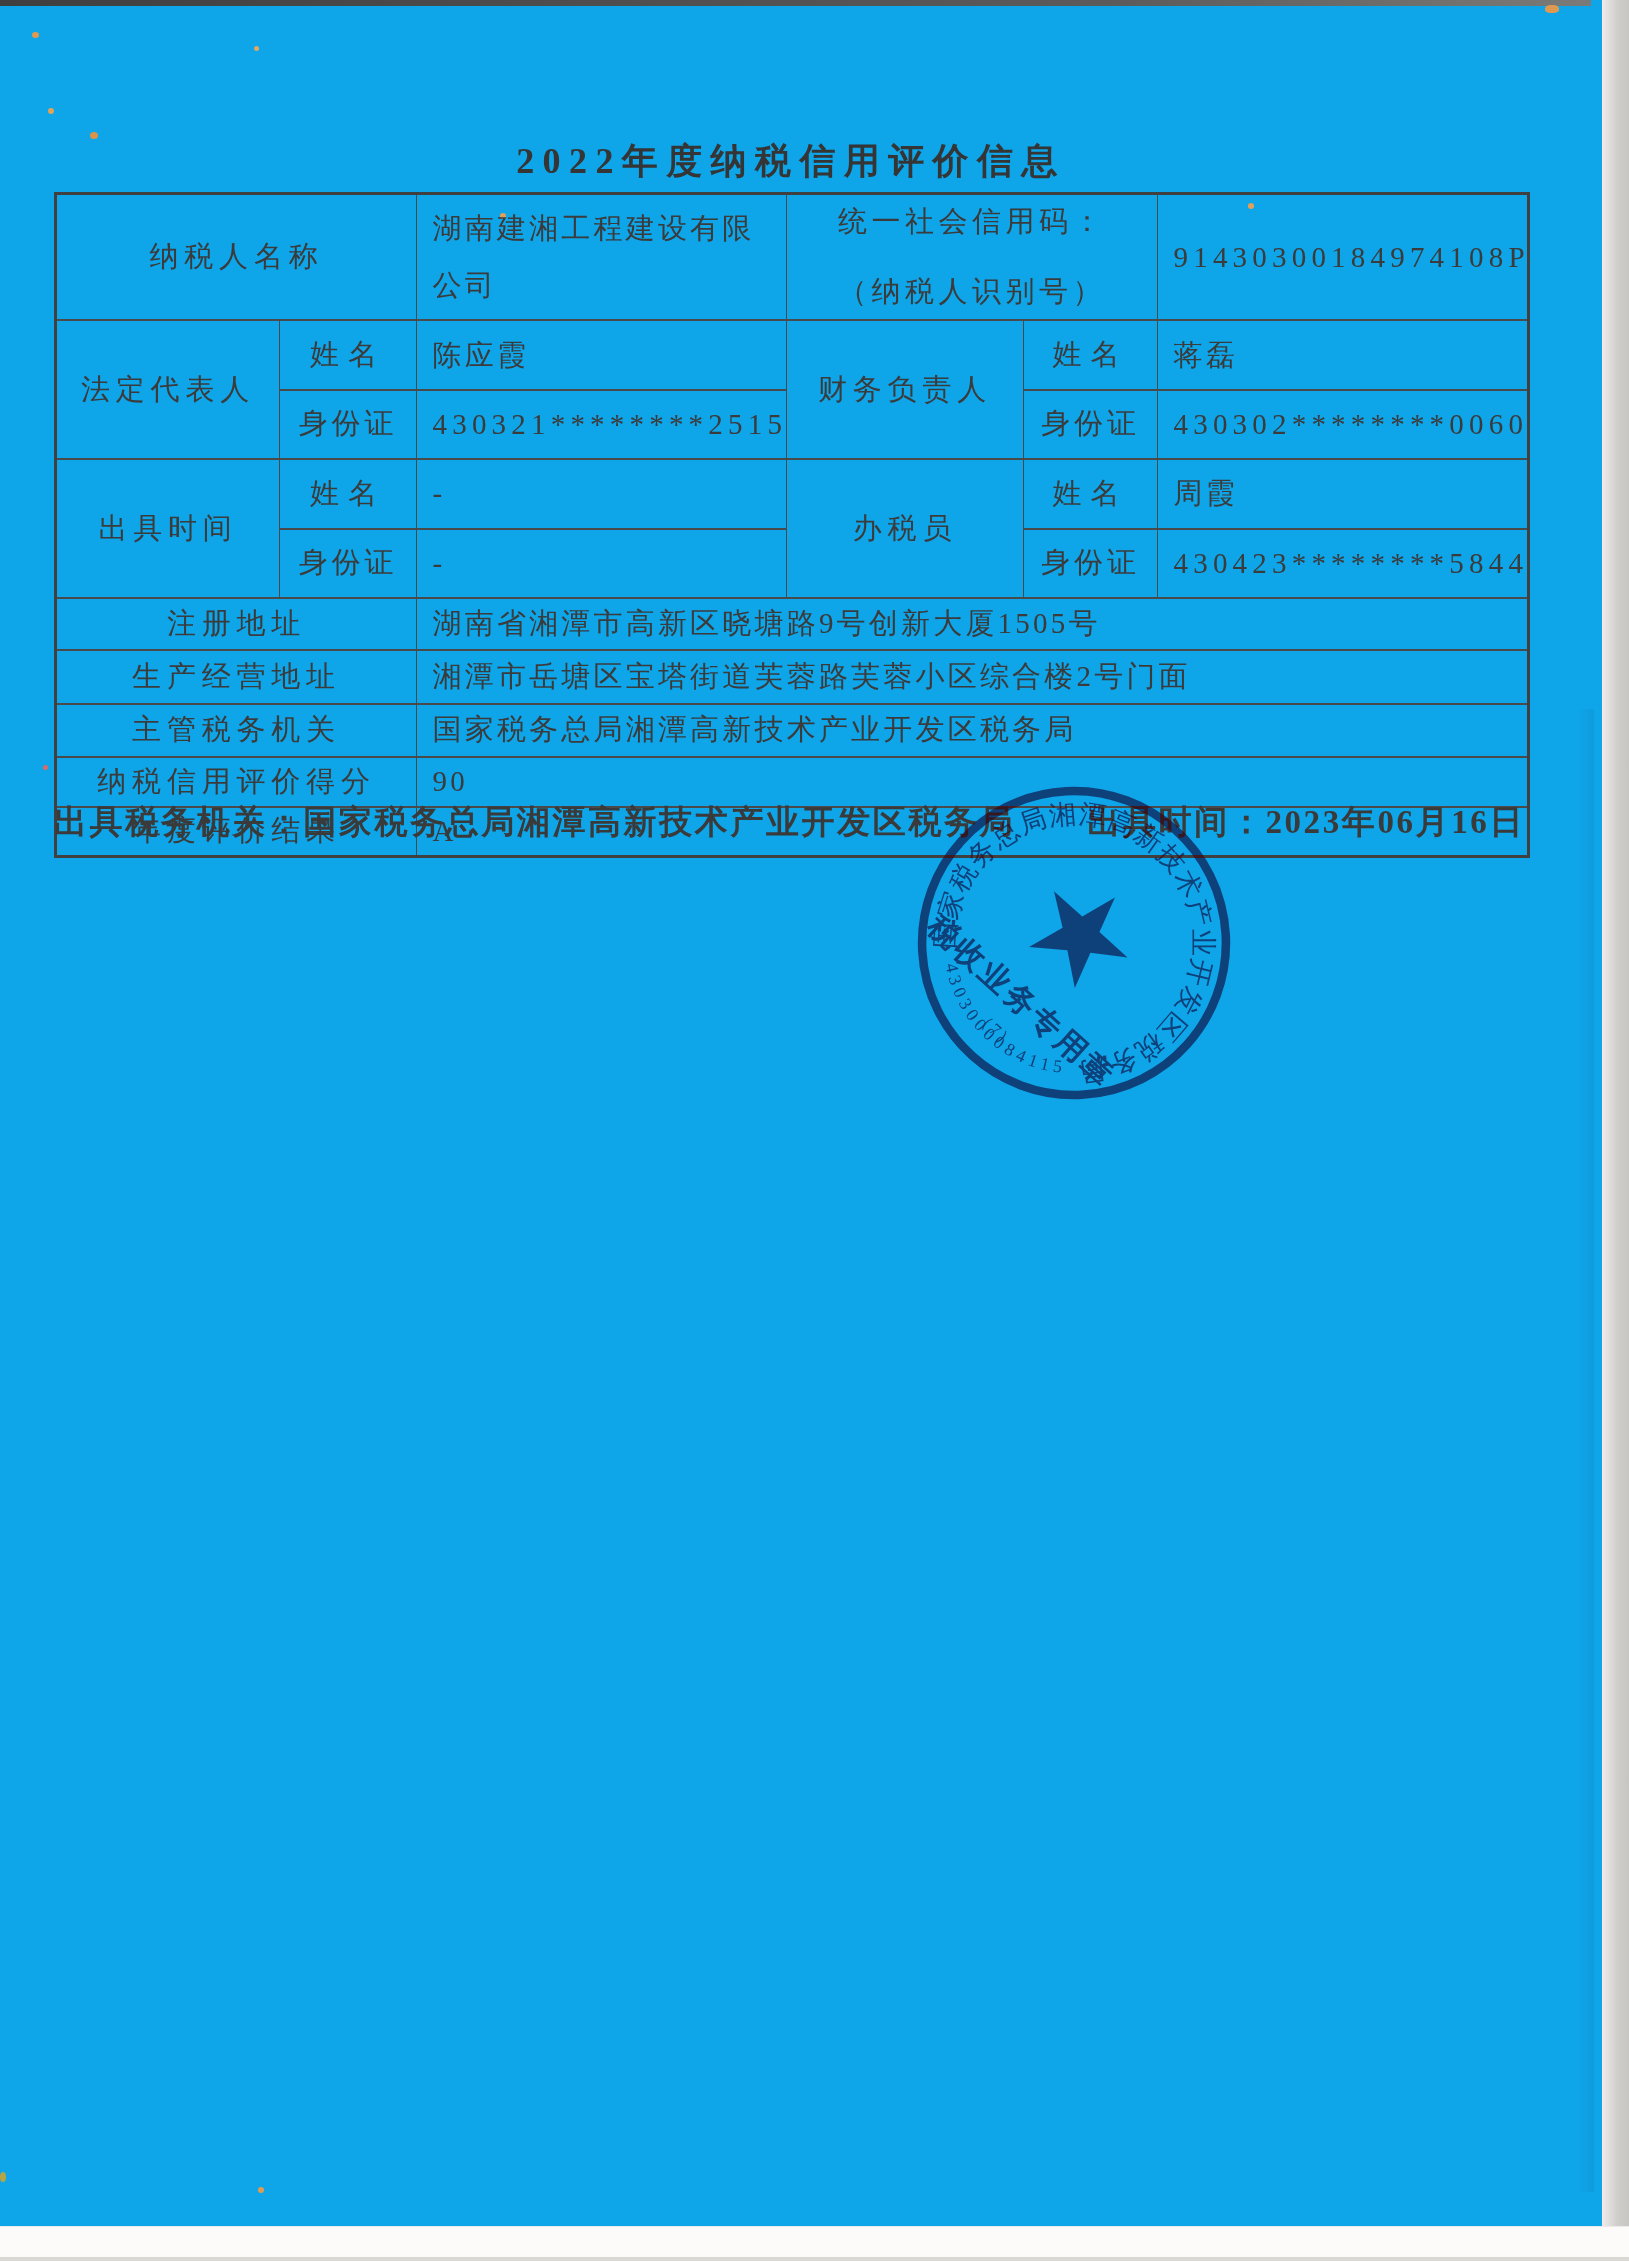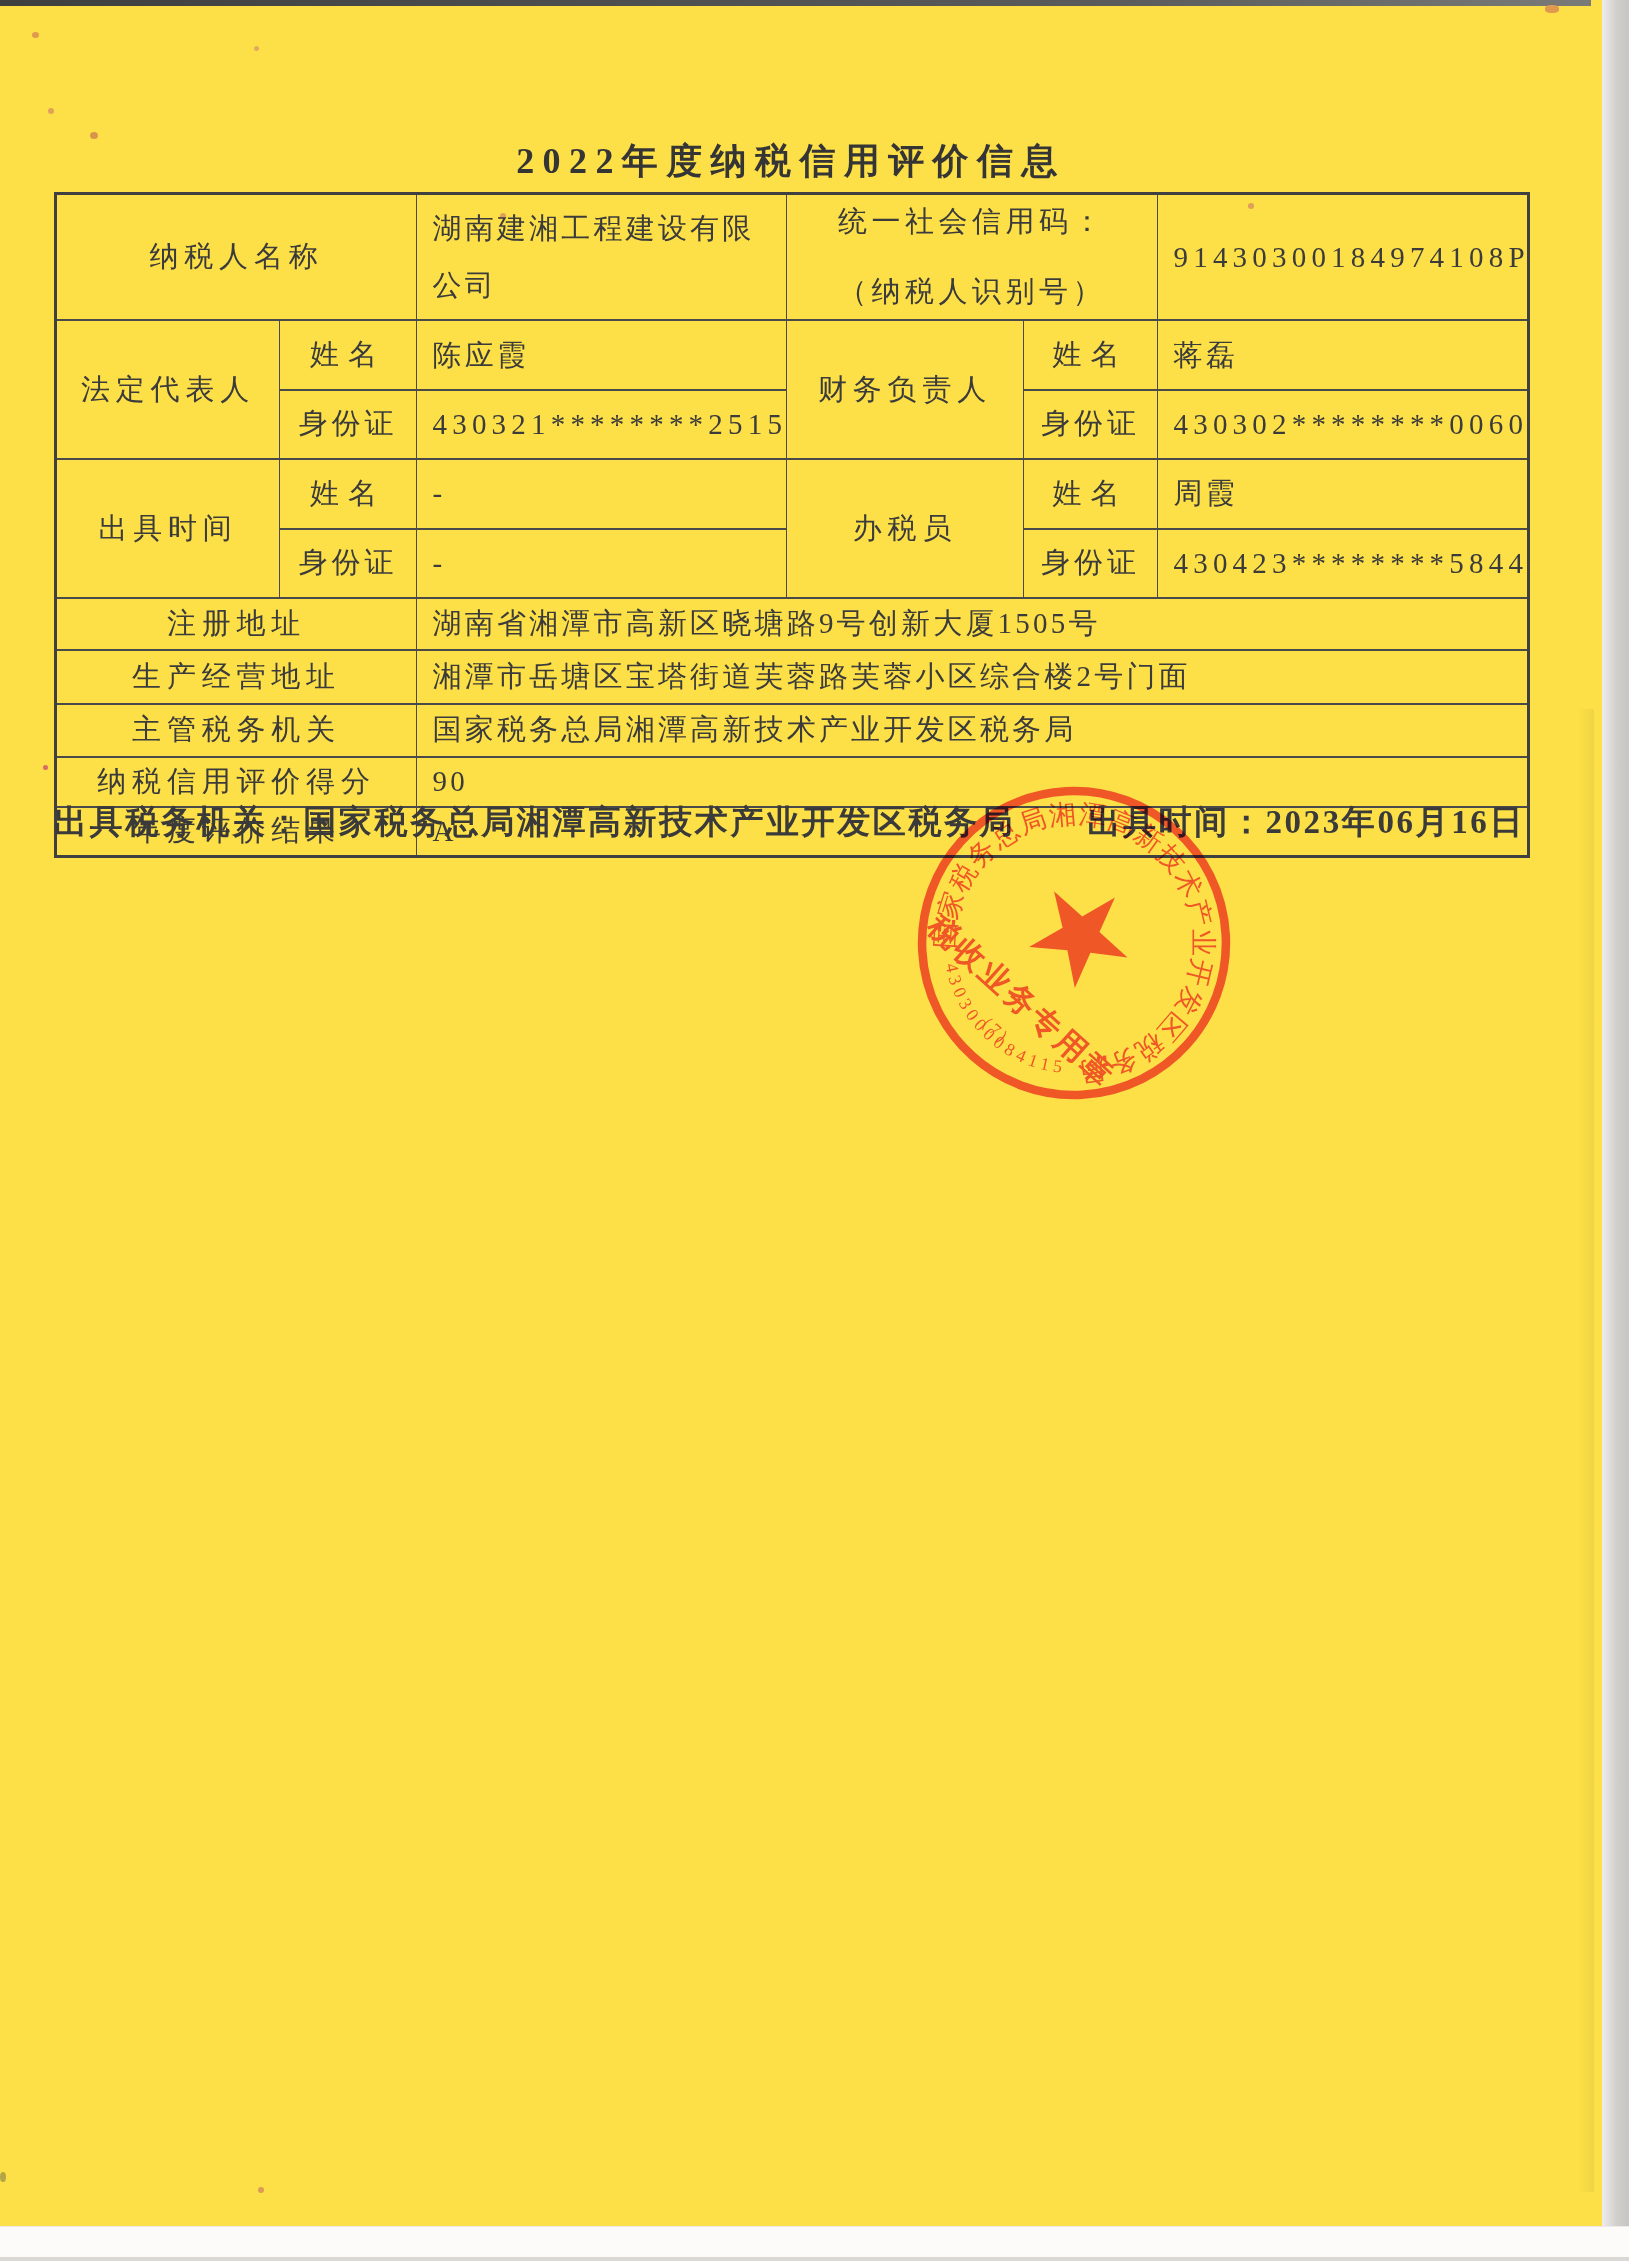--- a/index.html
+++ b/index.html
@@ -1,18 +1,18 @@
 <!DOCTYPE html>
 <html style="font-size:10.3px"><head>
 <meta charset="utf-8">
 <style>
   html,body{margin:0;padding:0;background:#9a9a98;}
   .page{
     position:relative;width:1630px;height:2261px;margin:0 auto;
-    background:#fde047;overflow:hidden;
+    background:#0ea5e9;overflow:hidden;
     font-family:"Liberation Serif","DejaVu Serif",serif;color:#3b3b3b;
   }
   
   .scan-top{position:absolute;left:0;top:0;width:1591px;height:6.4px;background:linear-gradient(90deg,#3f3f3f,#5b5b5b 70%,#7a7a78);}
   .scan-right{position:absolute;right:0;top:0;width:28px;height:2261px;background:linear-gradient(90deg,#efeceb,#cfcecb 55%,#c6c5c2);}
   .scan-right-crease{position:absolute;right:36px;top:709px;width:17px;height:1483px;background:linear-gradient(90deg,rgba(0,0,0,0),rgba(0,0,0,0.05));}
   .scan-bottom{position:absolute;left:0;bottom:0;width:1630px;height:34px;background:#fcfbfa;border-top:0.6px solid #eee8ea;}
   .scan-bottom-edge{position:absolute;left:0;bottom:0;width:1630px;height:4.5px;background:#d9d8d5;}
   .speck{position:absolute;border-radius:50%;}
   

